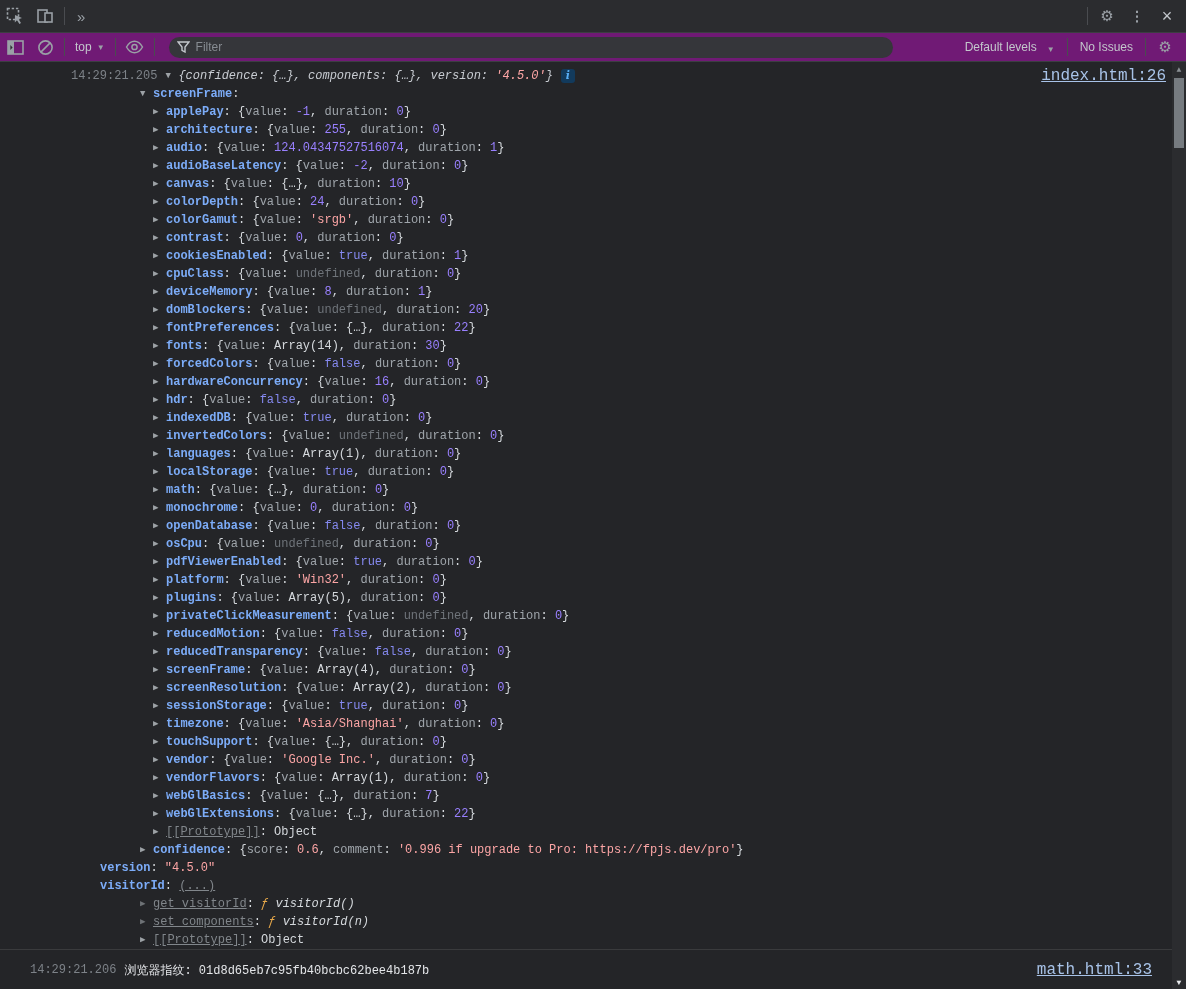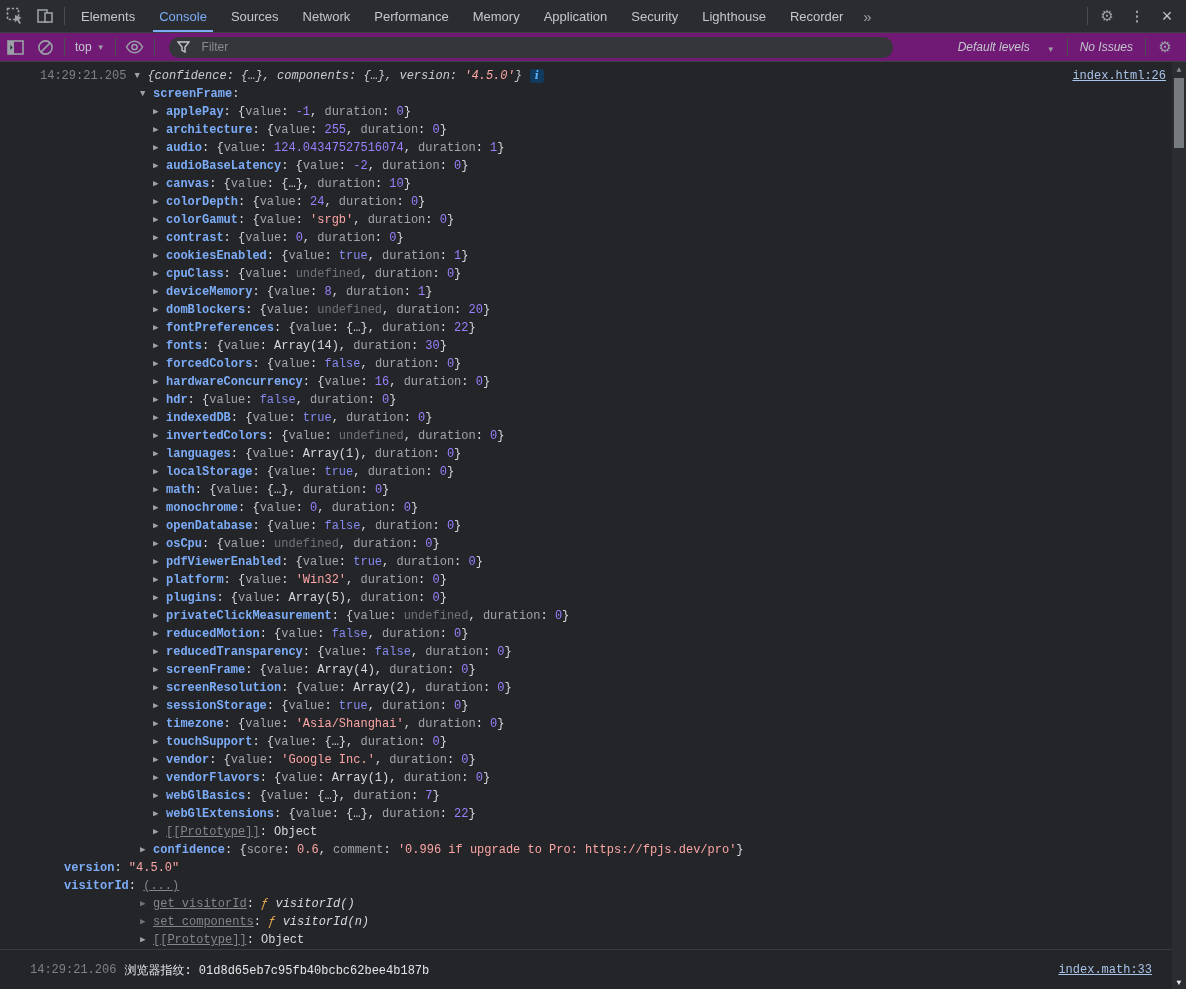--- a/index.html
+++ b/index.html
@@ -26,27 +26,27 @@
   .glyph-dots { font-size:14px; font-weight:bold; letter-spacing:0; }
   .glyph-close { font-size:18px; color:#c3c7cc; }
 
   
   .subbar { height:29px; background:#701a75; display:flex; align-items:center;
     border-bottom:1px solid #3c3e42; flex:0 0 auto; }
   .ctx { display:flex; align-items:center; color:#c3c7cc; font-size:12px; gap:5px;
     padding:0 6px; cursor:pointer; white-space:nowrap; }
   .caret { font-size:8px; color:#9aa0a6; }
   .filter-pill { margin-left:10px; width:724px; height:21px; background:#35363a;
-    border-radius:11px; display:flex; align-items:center; padding:0 8px; gap:12px; }
+    border-radius:11px; display:flex; align-items:center; padding:0 8px; gap:6px; }
   .filter-pill input { background:transparent; border:none; outline:none; color:#d5d9dd;
     font-size:12px; width:100%; font-family:"Liberation Sans", sans-serif; }
   .filter-pill input::placeholder { color:#878c92; }
   .sub-right { margin-left:auto; display:flex; align-items:center; padding-right:6px; }
-  .sub-label { color:#c3c7cc; font-size:12px; display:flex; align-items:flex-end; gap:17px;
-    padding:0 8px; cursor:pointer; white-space:nowrap;font-style:italic; }
+  .sub-label { color:#c3c7cc; font-size:12px; display:flex; align-items:flex-end; gap:10px;
+    padding:0 8px; cursor:pointer; white-space:nowrap; }
 
   
   .console-area { flex:1 1 auto; position:relative; display:flex; flex-direction:column;
     background:#242528; overflow:hidden;
     font-family:"Liberation Mono","DejaVu Sans Mono",monospace; font-size:12px; }
   .console-scroll { flex:1 1 auto; display:flex; flex-direction:column; padding-top:5px;
     padding-right:14px; }
   .crow { height:18px; line-height:18px; white-space:pre; display:flex; align-items:center; }
   .fill { flex:1 1 auto; }
   .ts { color:#7d8288; }
@@ -59,29 +59,29 @@
   .tok-bool  { color:#8589f0; }
   .tok-undef { color:#6f747a; }
   .tok-str   { color:#fca5a5; }
   .tok-plain { color:#d5d9dd; }
   .tok-dim   { color:#81868b;text-decoration:underline; }
   .tok-fn-f  { color:#e8a94a; font-style:italic; }
   .tok-fn    { color:#d5d9dd; font-style:italic; }
   .preview   { color:#c8ccd2; font-style:italic; }
   .preview .tok-str { font-style:italic; }
   .src-link { color:#a8c3e8; text-decoration:underline; cursor:pointer; margin-right:6px;
-    font-size:12px; }
+    font-size:16px; }
   .info-badge { display:inline-flex; width:14px; height:14px; border-radius:3px;
     background:#123a5c; color:#58aef5; align-items:center; justify-content:center;
     font-family:"DejaVu Serif",serif; font-style:italic; font-weight:bold; font-size:11px;
     margin-left:8px; cursor:pointer; }
-  .indent-ts    { padding-left:40px; }
+  .indent-ts    { padding-left:40px;margin-left:31px; }
   .indent-l1    { padding-left:140px; }
   .indent-l2    { padding-left:153px; }
-  .indent-noarr { padding-left:64px; }
+  .indent-noarr { padding-left:100px; }
   .bottom-msg { margin-top:auto; border-top:1px solid rgba(255,255,255,0.10);
     border-bottom:1px solid rgba(255,255,255,0.10); height:42px; display:flex;
     align-items:center; padding-left:30px; padding-right:14px; color:#e4e6e9; }
   .bottom-pad { height:8px; }
 
   
   .scrollbar { position:absolute; top:0; right:0; bottom:0; width:14px; background:#2b2c2f;
     display:flex; flex-direction:column; align-items:center; }
   .sb-arrow { height:14px; width:14px; display:flex; align-items:center; justify-content:center;
     font-size:8px; color:#8a8f94; cursor:pointer; }
@@ -107,32 +107,20 @@
     </div>
     <div class="tbtn">
       <span>
         <svg class="icon" width="18" height="18" viewBox="0 0 18 18">
           <rect x="2" y="3" width="9" height="12" fill="none" stroke="#9aa0a6" stroke-width="1.6"></rect>
           <rect x="9" y="6" width="7" height="9" fill="#2b2c2f" stroke="#9aa0a6" stroke-width="1.6"></rect>
         </svg>
       </span>
     </div>
     <div class="vsep"></div>
-    <div class="tabs">
-      <div class="tab">Elements</div>
-      <div class="tab active">Console</div>
-      <div class="tab">Sources</div>
-      <div class="tab">Network</div>
-      <div class="tab">Performance</div>
-      <div class="tab">Memory</div>
-      <div class="tab">Application</div>
-      <div class="tab">Security</div>
-      <div class="tab">Lighthouse</div>
-      <div class="tab">Recorder</div>
-    </div>
     <div class="more-tabs">»</div>
     <div class="tab-right">
       <div class="vsep"></div>
       <div class="tbtn">
           <span class="glyph-gear">⚙</span>
         </div>
       <div class="tbtn">
           <span class="glyph-dots">⋮</span>
         </div>
       <div class="tbtn">
@@ -284,21 +272,21 @@
 
       <div class="crow indent-l1">
         <span class="arrow">▶</span><span class="tok-dim">[[Prototype]]</span><span class="tok-brace">: </span><span class="tok-plain">Object</span>
       </div>
 
       <div class="bottom-msg">
         <span class="ts">14:29:21.206</span>
         <span style="width:8px"></span>
         <span>浏览器指纹: 01d8d65eb7c95fb40bcbc62bee4b187b</span>
         <span class="fill"></span>
-        <span class="src-link">index.math:33</span>
+        <span class="src-link">math.html:33</span>
       </div>
       <div class="bottom-pad"></div>
     </div>
 
     <div class="scrollbar">
       <div class="sb-arrow">▲</div>
       <div class="sb-thumb"></div>
       <div class="sb-track-fill"></div>
       <div class="sb-arrow bright">▼</div>
     </div>

